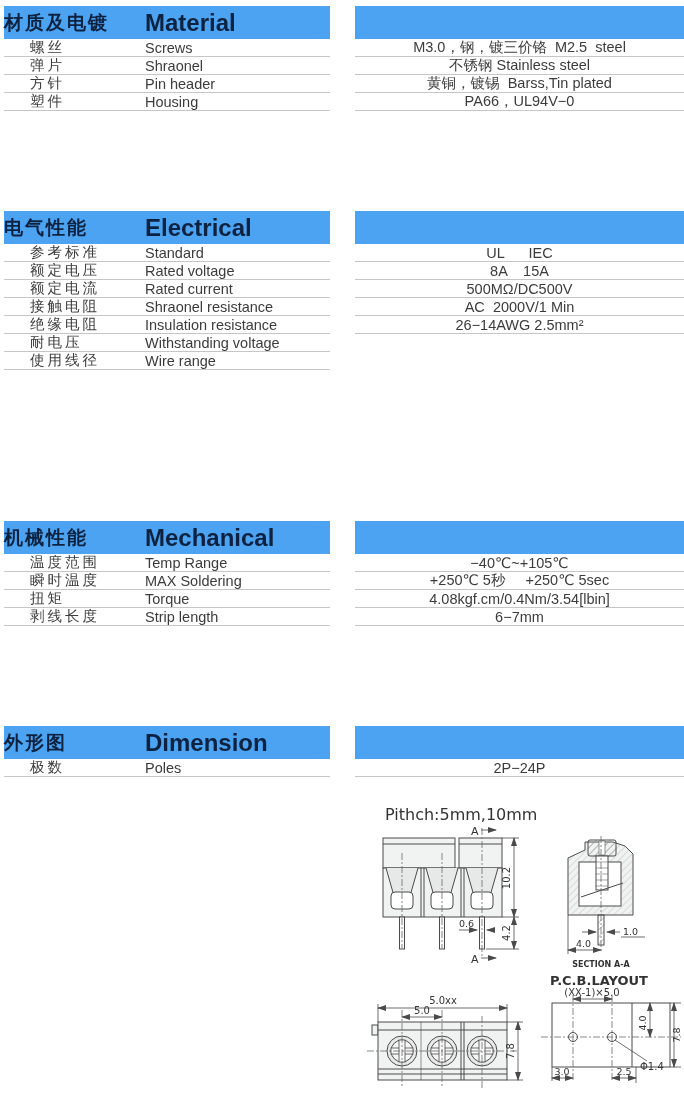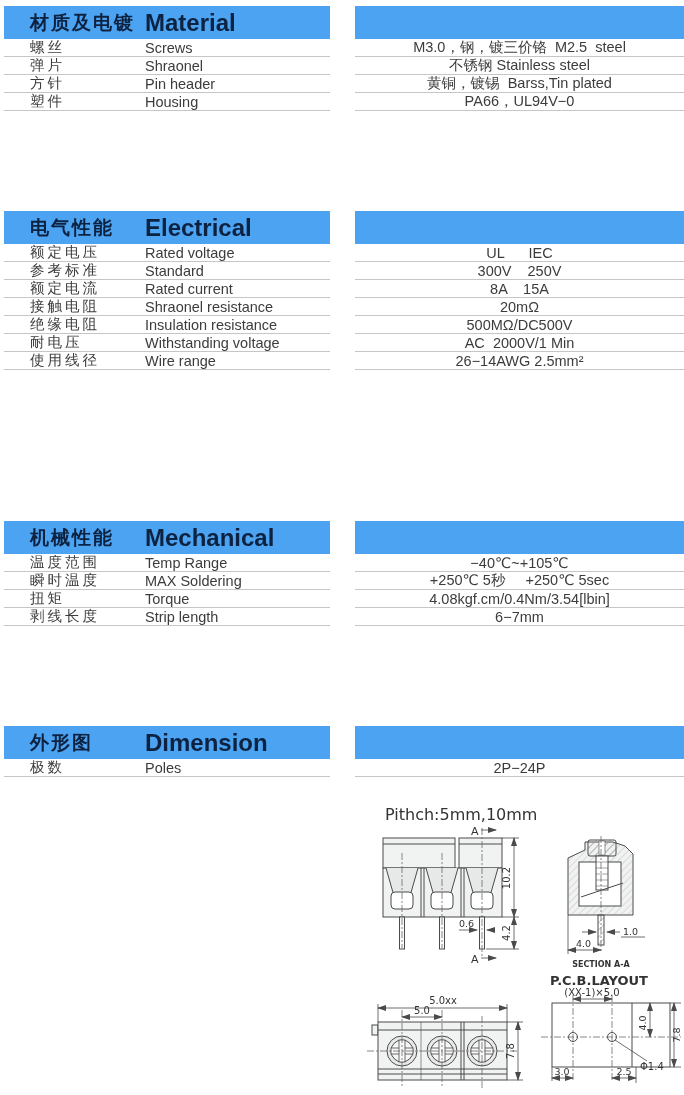--- a/index.html
+++ b/index.html
@@ -6,21 +6,21 @@
   html,body { background:#fff; }
   body { font-family:"Liberation Sans","DejaVu Sans",sans-serif; }
   .page { position:relative; width:684px; height:1095px; background:#fff; overflow:hidden; }
 
   .section { position:absolute; left:0; width:684px; }
   .col { position:absolute; top:0; }
   .col-left  { left:4px;   width:326px; }
   .col-right { left:355px; width:329px; }
 
   .hdr { position:relative; height:33px; background:var(--accent-blue,#4ba3f1); display:flex; align-items:center; }
-  .hdr .cn { margin-left:26px; font-size:19px; font-weight:bold; letter-spacing:2px; color:var(--header-text,#0d2240); }
+  .hdr .cn { font-size:19px; font-weight:bold; letter-spacing:2px; color:var(--header-text,#0d2240); }
   .hdr .en { position:absolute; left:141px; font-size:24px; font-weight:bold; color:var(--header-text,#0d2240); }
 
   .row { height:18px; display:flex; align-items:center; border-bottom:1px solid var(--divider,#c6c6c6); }
   .row .cn { margin-left:26px; width:115px; font-size:14.5px; letter-spacing:3px; color:var(--body-text,#3c3c3c); }
   .row .en { font-size:14.5px; color:var(--body-text,#3c3c3c); }
   .vrow { justify-content:center; font-size:14.5px; color:var(--body-text,#3c3c3c); white-space:pre; text-align:center; }
 
   .drawing { position:absolute; left:355px; top:798px; }
   .drawing text { fill:#333; font-family:"DejaVu Sans",sans-serif; }
 </style>
@@ -61,26 +61,26 @@
     </div>
   </div>
 
   <div class="section" style="top:211px">
     <div class="col col-left">
       <div class="hdr">
         <span class="cn">电气性能</span>
         <span class="en">Electrical</span>
       </div>
       <div class="row">
+          <span class="cn">参考标准</span>
+          <span class="en">Standard</span>
+        </div>
+      <div class="row">
           <span class="cn">额定电压</span>
           <span class="en">Rated voltage</span>
-        </div>
-      <div class="row">
-          <span class="cn">参考标准</span>
-          <span class="en">Standard</span>
         </div>
       <div class="row">
           <span class="cn">额定电流</span>
           <span class="en">Rated current</span>
         </div>
       <div class="row">
           <span class="cn">接触电阻</span>
           <span class="en">Shraonel resistance</span>
         </div>
       <div class="row">
@@ -92,23 +92,21 @@
           <span class="en">Withstanding voltage</span>
         </div>
       <div class="row">
           <span class="cn">使用线径</span>
           <span class="en">Wire range</span>
         </div>
     </div>
     <div class="col col-right">
       <div class="hdr"></div>
       <div class="row vrow">UL      IEC</div>
-      <div class="row vrow">300V    250V</div>
       <div class="row vrow">8A    15A</div>
-      <div class="row vrow">20mΩ</div>
       <div class="row vrow">500MΩ/DC500V</div>
       <div class="row vrow">AC  2000V/1 Min</div>
       <div class="row vrow">26−14AWG 2.5mm²</div>
     </div>
   </div>
 
   <div class="section" style="top:521px">
     <div class="col col-left">
       <div class="hdr">
         <span class="cn">机械性能</span>

